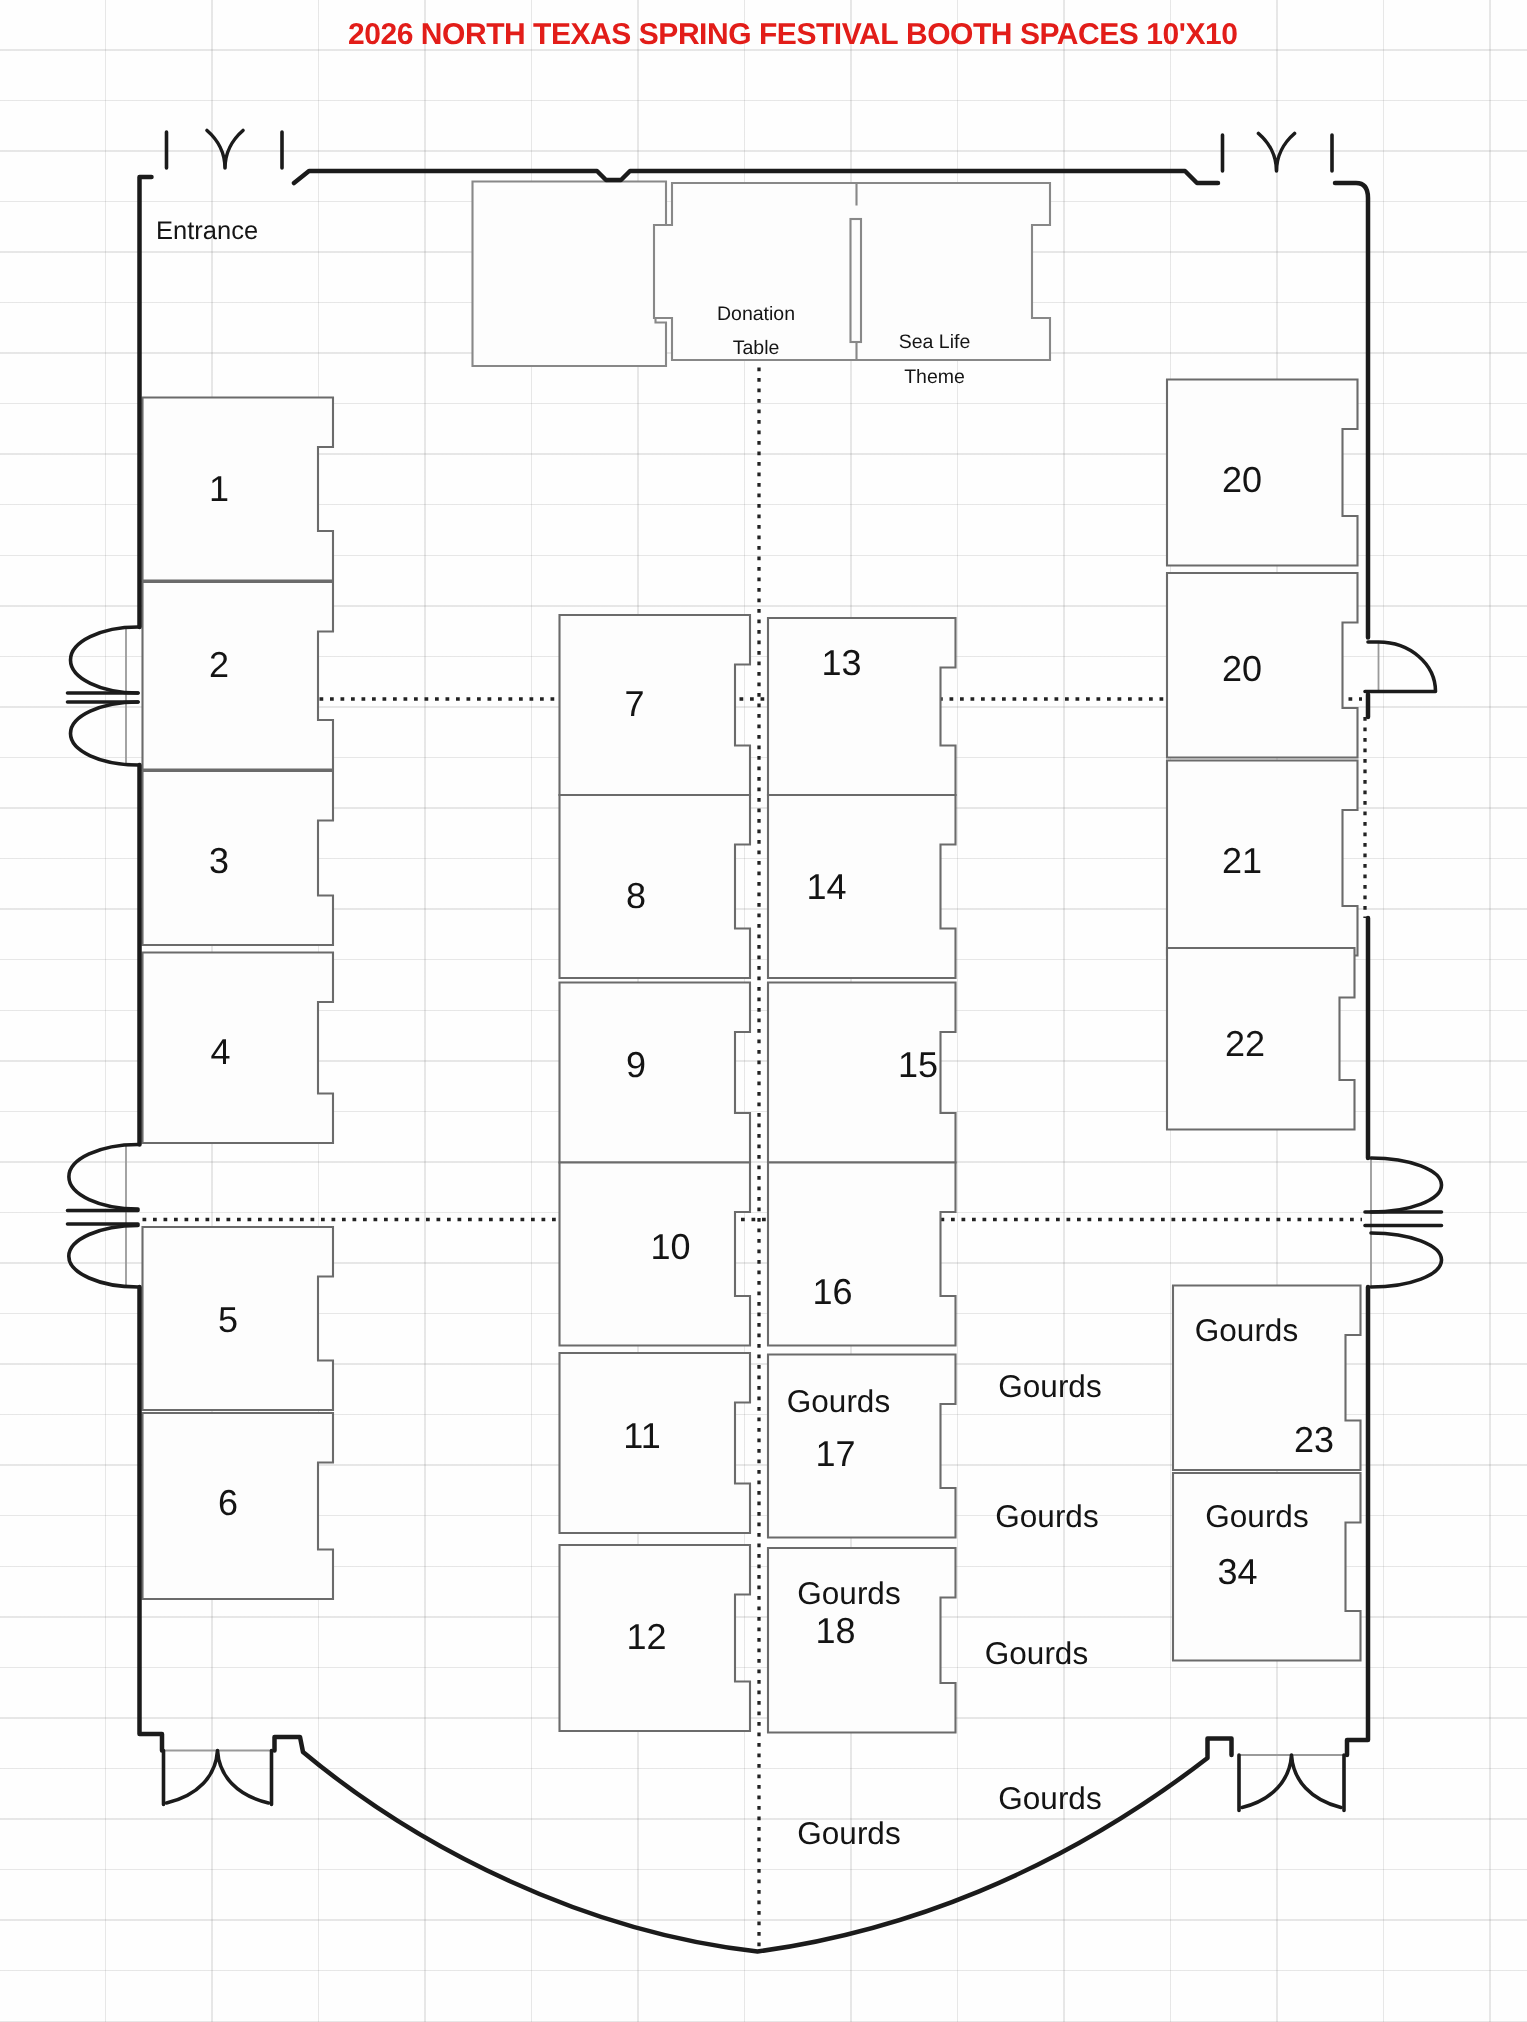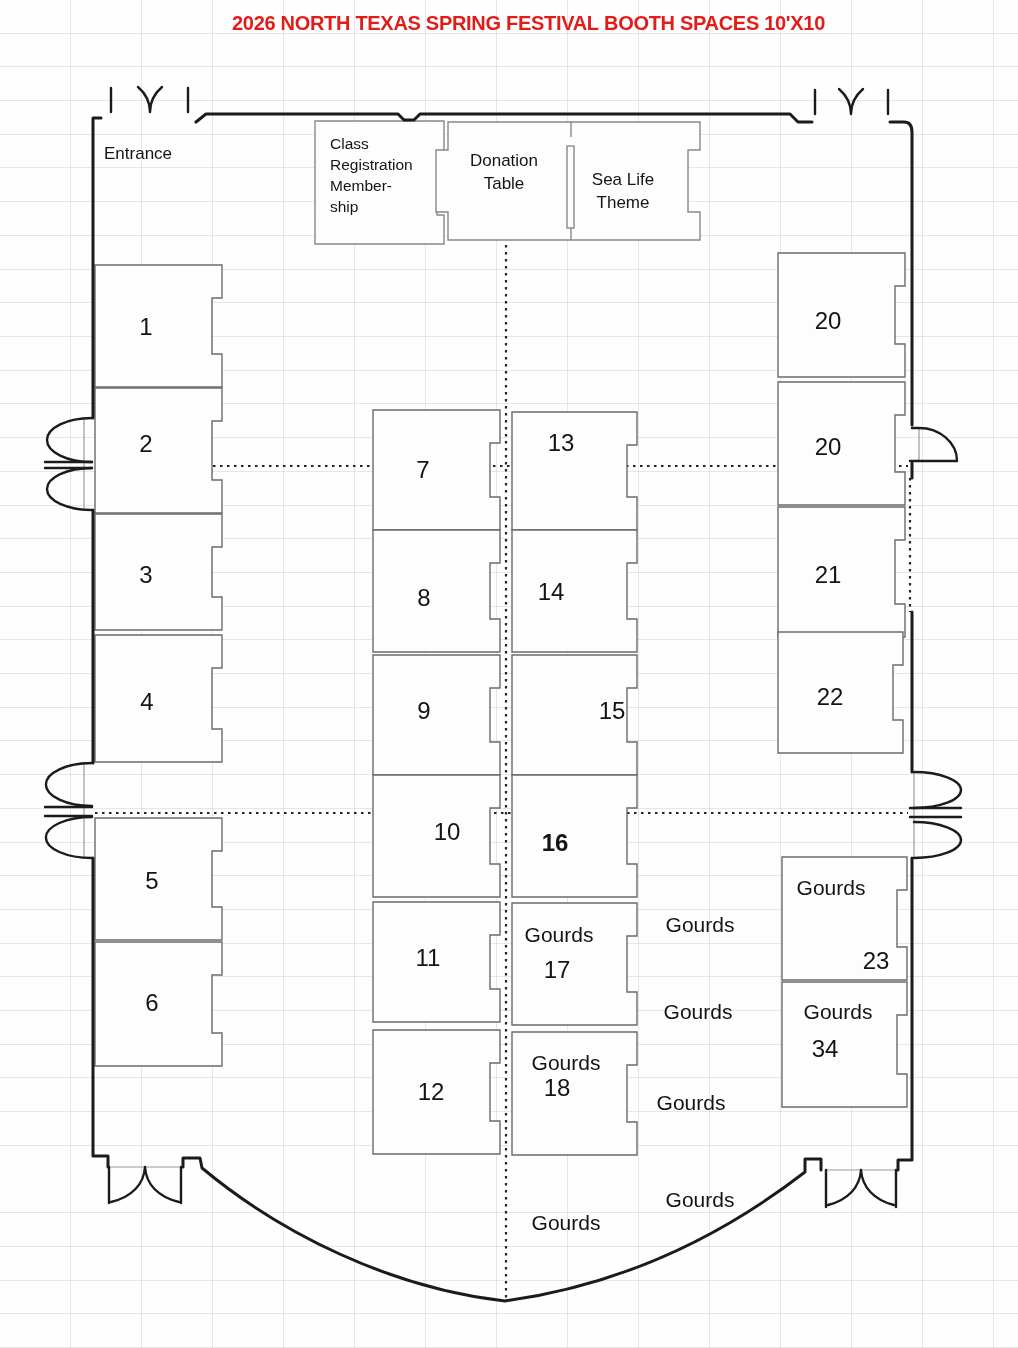--- a/index.html
+++ b/index.html
@@ -10,21 +10,21 @@
     background-image:
       repeating-linear-gradient(to right, transparent 0 70px, rgba(110,110,110,0.16) 70px 71px),
       repeating-linear-gradient(to bottom, transparent 0 32.7px, rgba(110,110,110,0.16) 32.7px 33.7px);
   }
   svg{position:absolute;left:0;top:0;}
   .lbl{position:absolute;color:#151515;white-space:nowrap;}
   .ctr{transform:translate(-50%,-50%);text-align:center;}
   .title-part{position:absolute;top:12px;font-size:20px;font-weight:bold;color:#e21d19;letter-spacing:-0.3px;}
   .entrance{font-size:17px;}
   .smallbox{font-size:15.5px;line-height:21px;}
-  .midbox{font-size:17px;line-height:23px;}
+  .midbox{font-size:13px;line-height:23px;margin-top:48px;}
   .num{position:absolute;transform:translate(-50%,-50%);font-size:24px;color:#141414;white-space:nowrap;}
   .tag{position:absolute;transform:translate(-50%,-50%);font-size:21px;color:#141414;white-space:nowrap;}
   .aisle{position:absolute;transform:translate(-50%,-50%);font-size:21px;color:#141414;white-space:nowrap;}
   .wall{stroke:#1b1b1b;stroke-width:3;fill:none;stroke-linejoin:round;stroke-linecap:round;}
   .door{stroke:#1b1b1b;stroke-width:2.4;fill:none;stroke-linecap:round;}
   .doorthin{stroke:#9a9a9a;stroke-width:1.2;fill:none;}
   .dot{stroke:#222;stroke-width:2.2;fill:none;stroke-dasharray:2.5 4.5;}
   .booth{stroke:#6b6b6b;stroke-width:1.4;fill:#fdfdfd;}
   .inbox{stroke:#888;stroke-width:1.4;fill:#fdfdfd;}
 </style>
@@ -122,26 +122,20 @@
       <g>
         <path class="doorthin" d="M 826 1170 H 896"></path>
         <path class="door" d="M 826 1170 V 1207 M 896 1170 V 1207"></path>
         <path class="door" d="M 861 1170 C 860 1187 848 1200 828 1205 M 861 1170 C 862 1187 874 1200 894 1205"></path>
       </g>
     </g>
   </svg>
 
   <div class="lbl entrance" style="left:104px;top:144px;">Entrance</div>
 
-  <div class="lbl smallbox" style="left:330px;top:133px;">
-    <div>Class</div>
-    <div>Registration</div>
-    <div>Member-</div>
-    <div>ship</div>
-  </div>
 
   <div class="lbl midbox ctr" style="left:504px;top:172px;">
     <div>Donation</div>
     <div>Table</div>
   </div>
 
   <div class="lbl midbox ctr" style="left:623px;top:191px;">
     <div>Sea Life</div>
     <div>Theme</div>
   </div>
@@ -155,21 +149,21 @@
       <div class="num" style="left: 152px; top: 1003px;">6</div>
       <div class="num" style="left: 423px; top: 470px;">7</div>
       <div class="num" style="left: 424px; top: 598px;">8</div>
       <div class="num" style="left: 424px; top: 711px;">9</div>
       <div class="num" style="left: 447px; top: 832px;">10</div>
       <div class="num" style="left: 428px; top: 958px;">11</div>
       <div class="num" style="left: 431px; top: 1092px;">12</div>
       <div class="num" style="left: 561px; top: 443px;">13</div>
       <div class="num" style="left: 551px; top: 592px;">14</div>
       <div class="num" style="left: 568px; top: 711px; margin-left: 44px;">15</div>
-      <div class="num" style="left: 555px; top: 843px; font-weight: bold;">16</div>
+      <div class="num" style="left: 555px; top: 862px;">16</div>
       <div class="num" style="left: 557px; top: 970px;">17</div>
       <div class="num" style="left: 557px; top: 1088px; text-align: right;">18</div>
       <div class="num" style="left: 828px; top: 321px;">20</div>
       <div class="num" style="left: 828px; top: 447px;">20</div>
       <div class="num" style="left: 828px; top: 575px;">21</div>
       <div class="num" style="left: 830px; top: 697px;">22</div>
       <div class="num" style="left: 876px; top: 931px; margin-top: 30px;">23</div>
       <div class="num" style="left: 825px; top: 1049px;">34</div>
       <div class="tag" style="left: 559px; top: 935px;">Gourds</div>
       <div class="tag" style="left: 566px; top: 1063px;">Gourds</div>

